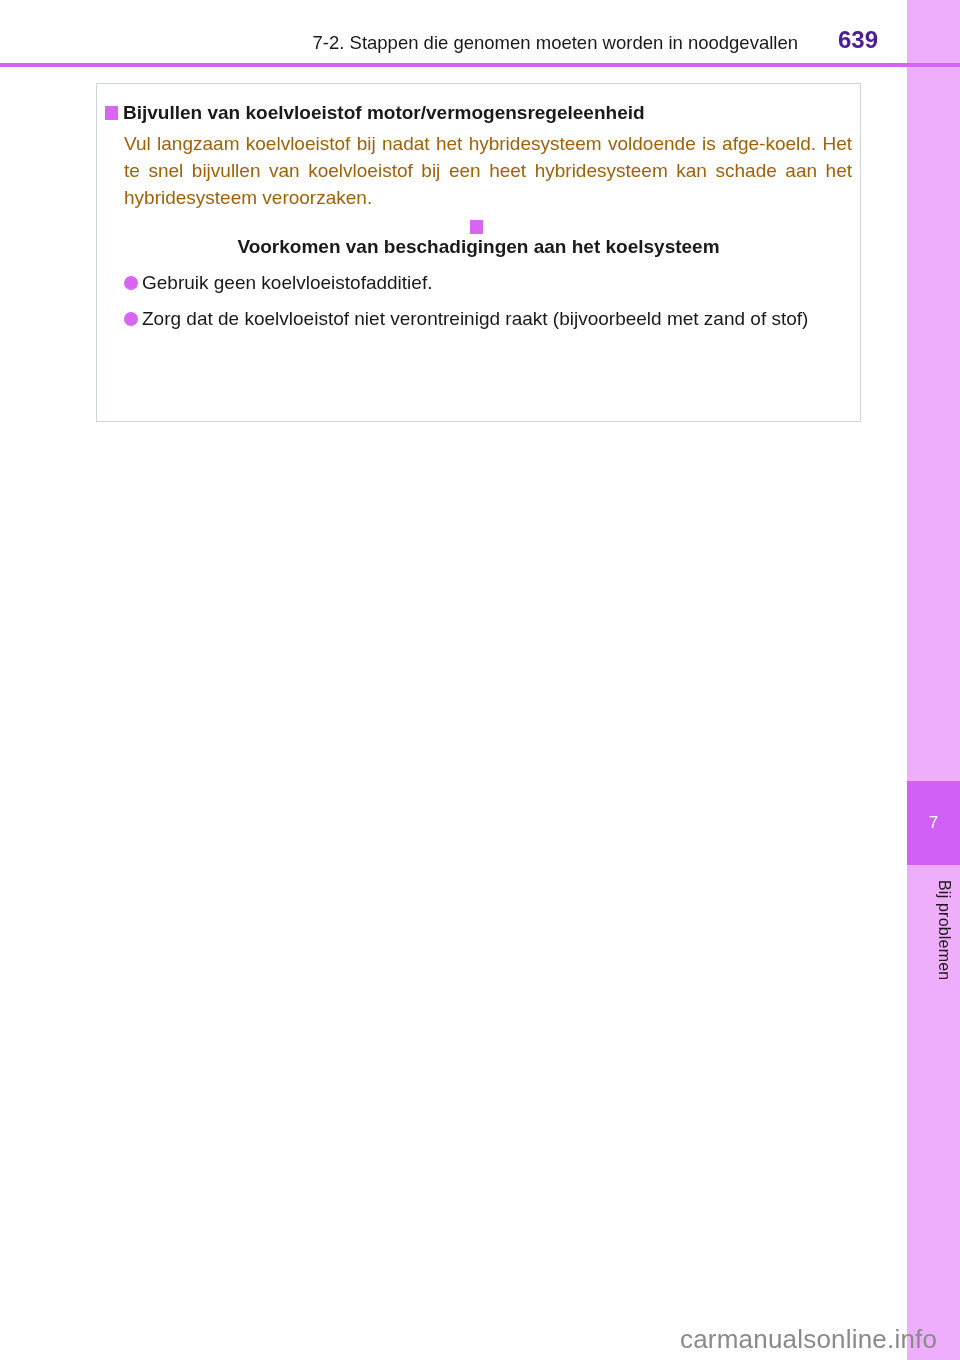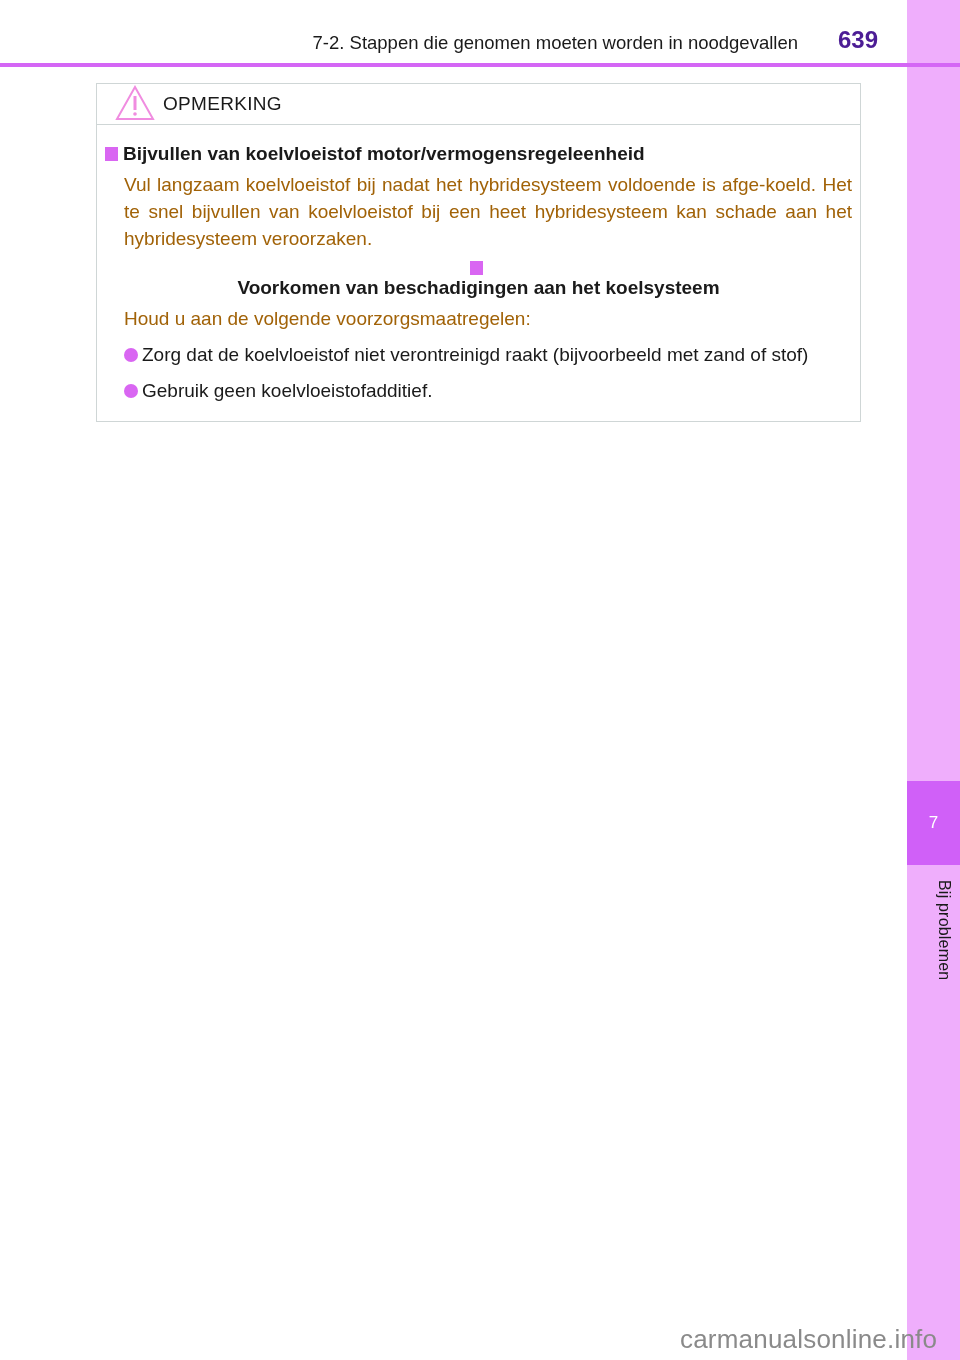--- a/index.html
+++ b/index.html
@@ -80,44 +80,35 @@
 
 <div class="side-tab"></div>
 <div class="side-chapter">7</div>
 <div class="side-label">Bij problemen</div>
 
 <div class="header-title">7-2. Stappen die genomen moeten worden in noodgevallen</div>
 <div class="page-number">639</div>
 <div class="header-rule"></div>
 
 <div class="notice-box">
-  <div class="notice-head">
-    <svg viewBox="0 0 40 36">
-      <polygon points="20,2 38,34 2,34" fill="none" stroke="#f08ce0" stroke-width="2"></polygon>
-      <rect x="18.5" y="11" width="3" height="14" fill="#f08ce0"></rect>
-      <circle cx="20" cy="29" r="1.8" fill="#f08ce0"></circle>
-    </svg>
-    <span class="notice-title">OPMERKING</span>
-  </div>
   <div class="notice-body">
     <div class="section-heading">
       <span class="sq"></span>
       <span>Bijvullen van koelvloeistof motor/vermogensregeleenheid</span>
     </div>
     <div class="para">Vul langzaam koelvloeistof bij nadat het hybridesysteem voldoende is afge-koeld. Het te snel bijvullen van koelvloeistof bij een heet hybridesysteem kan schade aan het hybridesysteem veroorzaken.</div>
 
     <div class="section-heading sec2">
       <span class="sq"></span>
       <span>Voorkomen van beschadigingen aan het koelsysteem</span>
     </div>
-    <div class="para">Houd u aan de volgende voorzorgsmaatregelen:</div>
+    <div class="bullet">
+      <span class="dot"></span>
+      <span>Gebruik geen koelvloeistofadditief.</span>
+    </div>
     <div class="bullet">
       <span class="dot"></span>
       <span>Zorg dat de koelvloeistof niet verontreinigd raakt (bijvoorbeeld met zand of stof)</span>
-    </div>
-    <div class="bullet">
-      <span class="dot"></span>
-      <span>Gebruik geen koelvloeistofadditief.</span>
     </div>
   </div>
 </div>
 
 <div class="watermark">carmanualsonline.info</div>
 
 </body></html>

